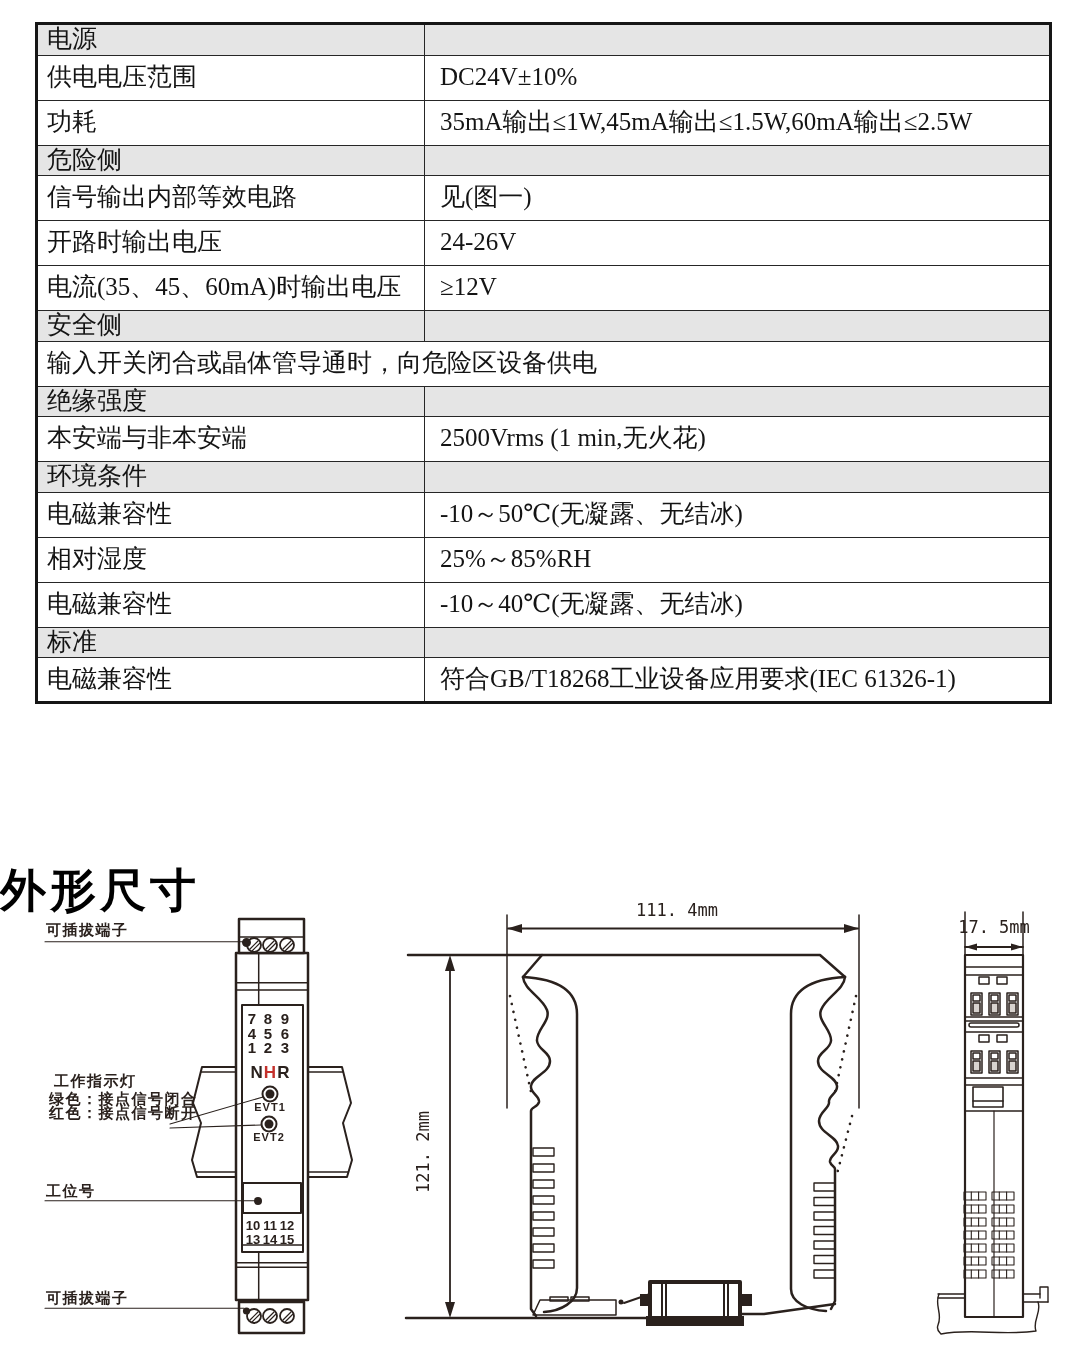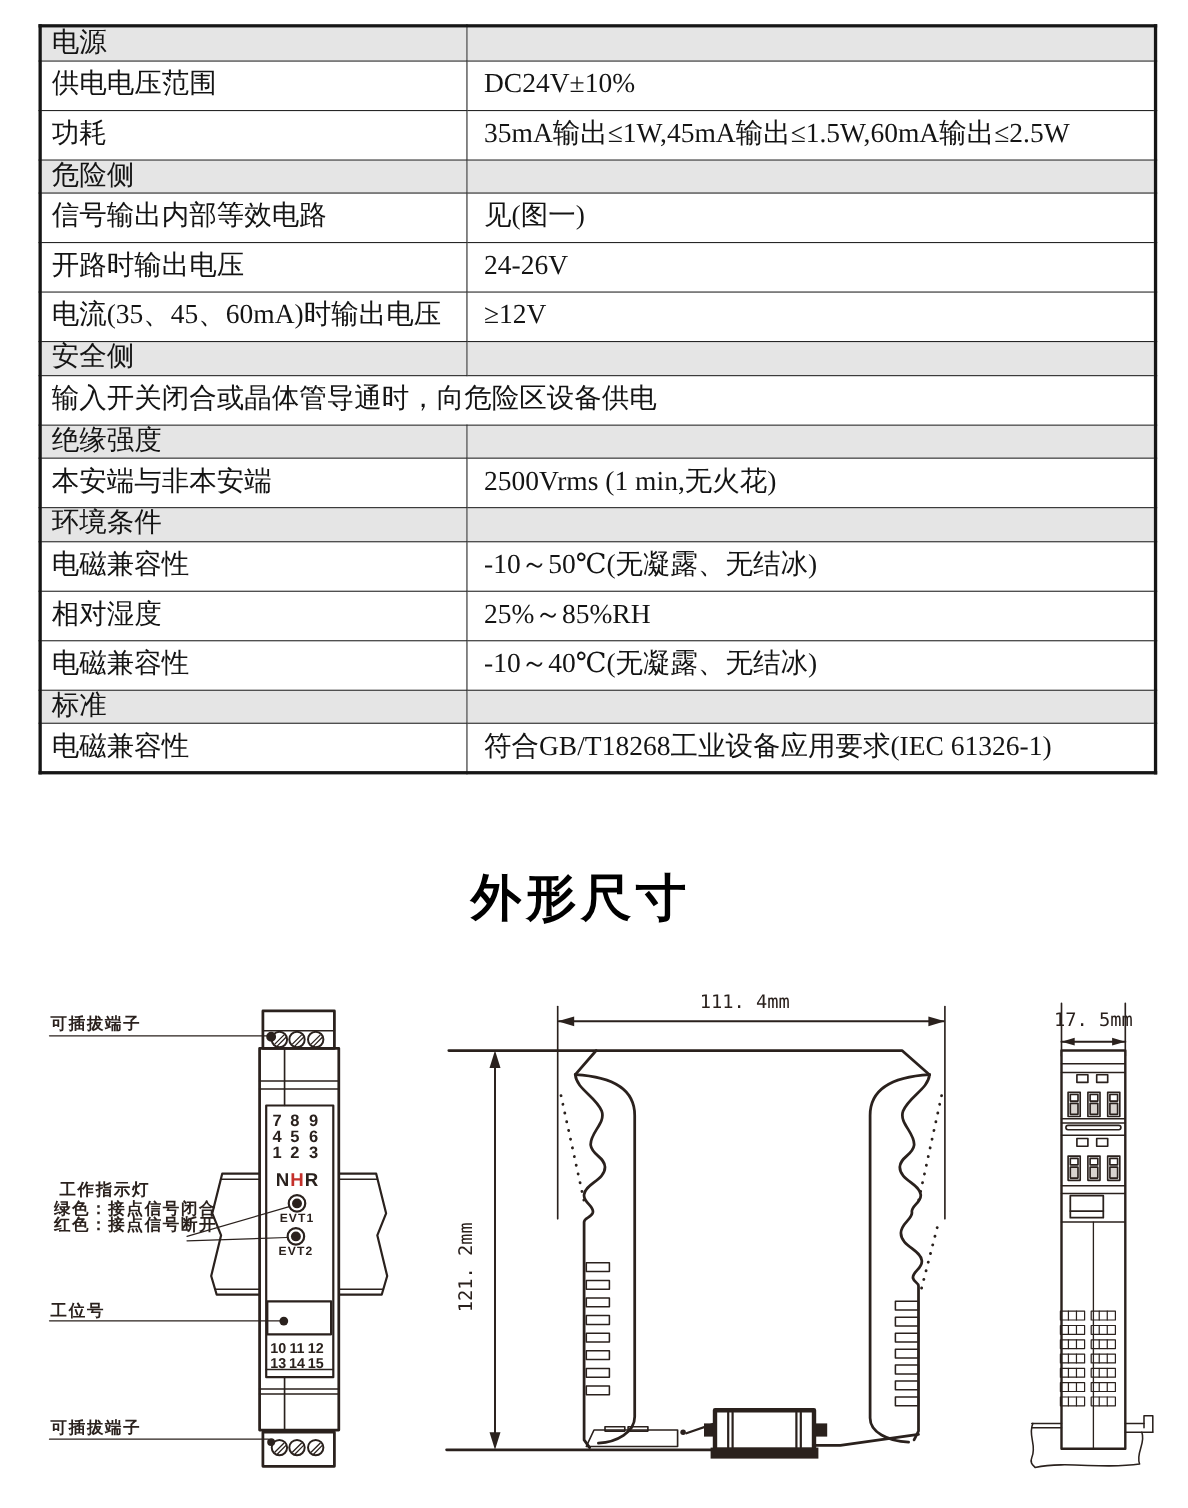--- a/index.html
+++ b/index.html
@@ -19,22 +19,22 @@
     font-size:25px; line-height:1.1;
     padding:0 4px 2px 9px; vertical-align:middle;
     white-space:nowrap; overflow:hidden;
   }
   #spec-table tr.section td { background:#e5e5e5; height:30px; }
   #spec-table tr.pair td    { height:45px; }
   #spec-table tr.span td    { height:45px;margin-top:35px; }
   #spec-table td.r { padding-left:15px; }
   
   .section-title {
-    position:absolute; top:786px; left:0; width:1056px; height:60px;
-    text-align:center; line-height:60px;
+    position:absolute; top:860px; left:0; width:1056px; height:60px;
+    line-height:60px;
     font-family:"Liberation Sans","DejaVu Sans",sans-serif;
     font-weight:bold; font-size:46px; letter-spacing:4px; color:#000;
   }
   
   svg { position:absolute; overflow:visible; }
   #front-view  { left:30px;  top:890px; }
   #top-view    { left:390px; top:890px; }
   #side-view   { left:915px; top:890px; }
   .lbl {
     font-family:"Liberation Sans","DejaVu Sans",sans-serif;

